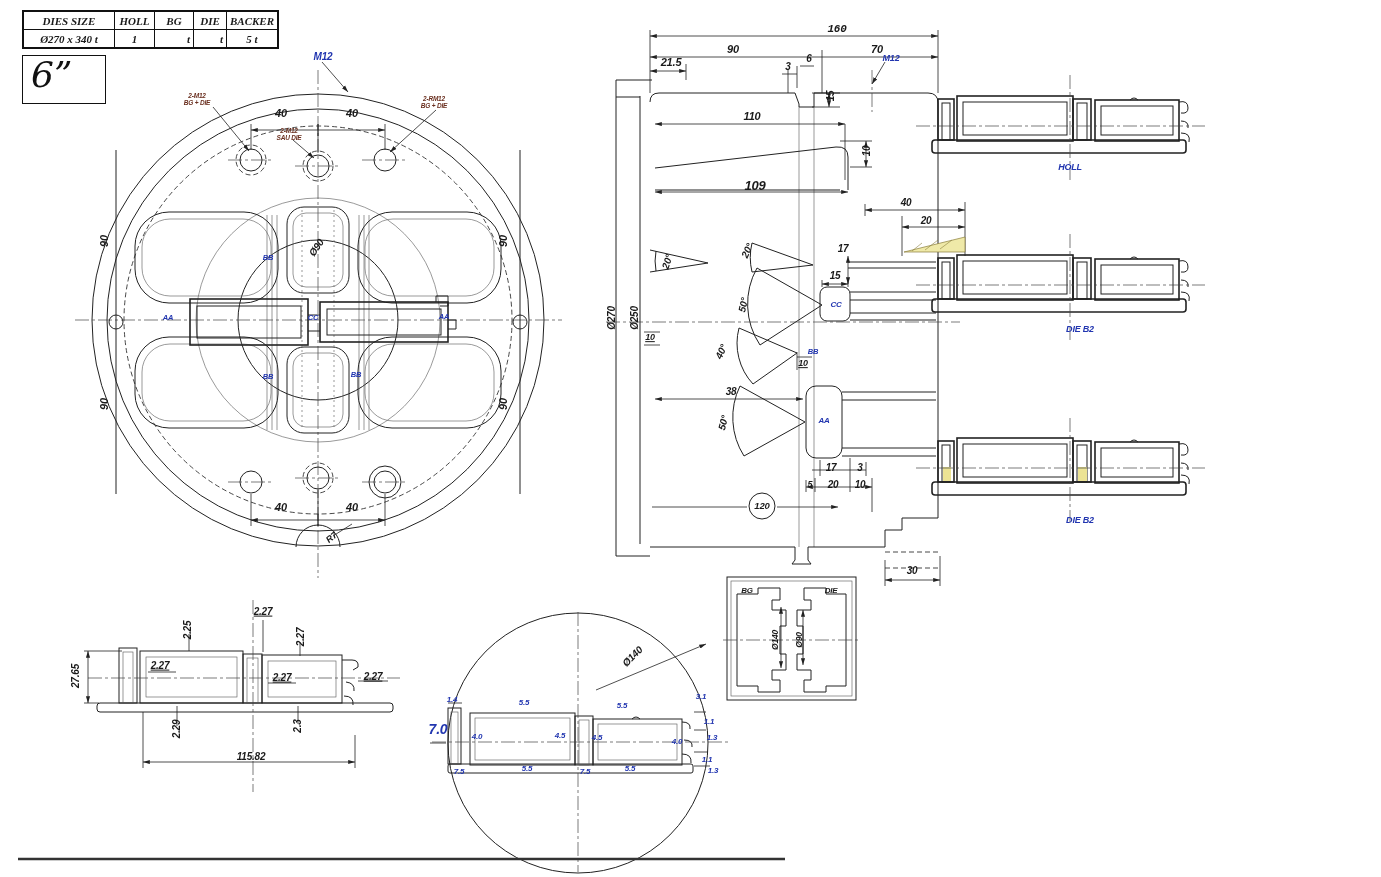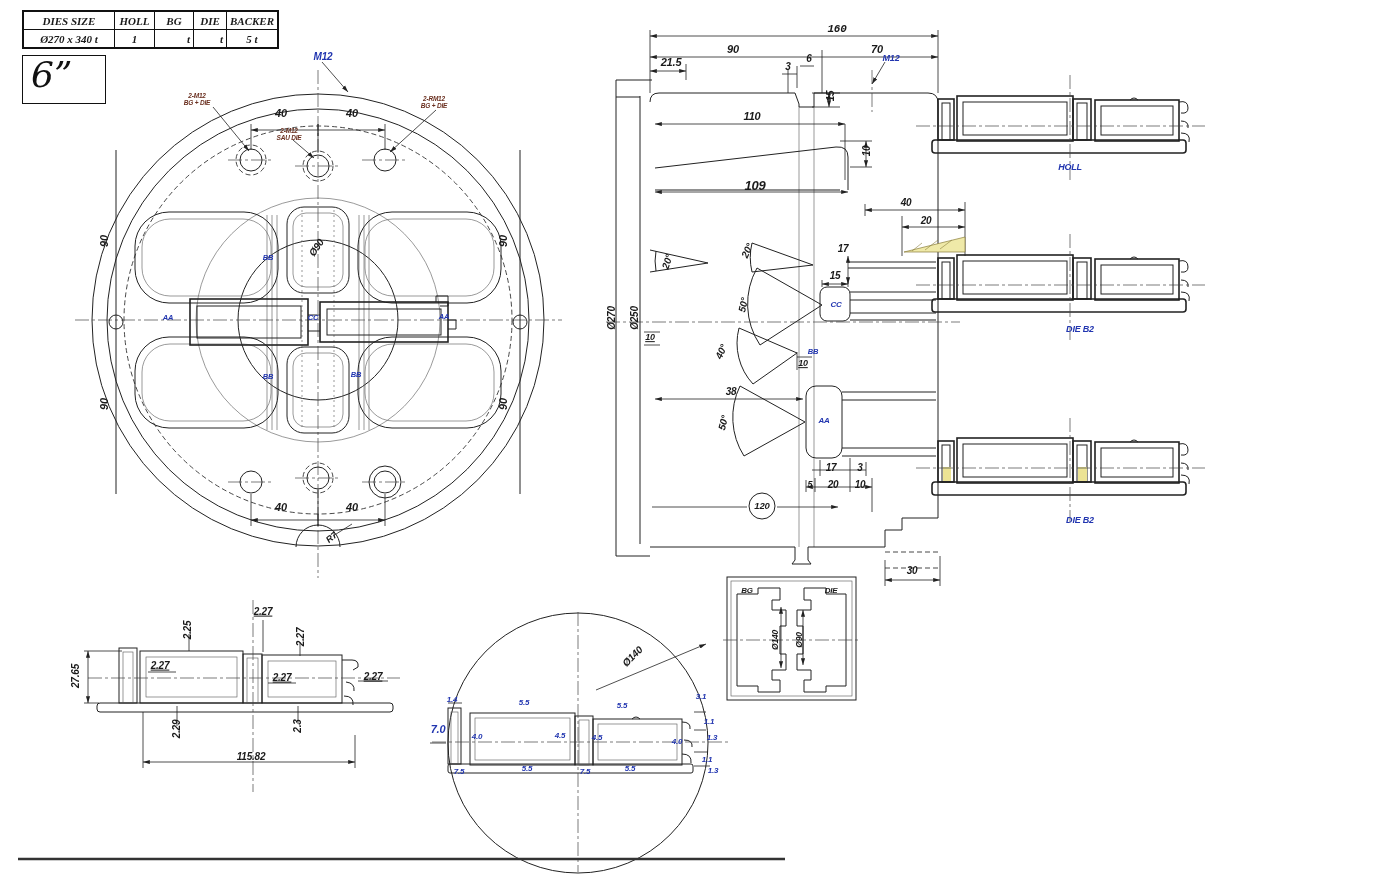--- a/index.html
+++ b/index.html
@@ -348,21 +348,21 @@
       <span style="left: 177px; top: 729px; font-size: 10px; color: rgb(26, 26, 26); transform: translate(-50%, -50%) rotate(-90deg);">2.29</span>
       <span style="left: 298px; top: 726px; font-size: 10px; color: rgb(26, 26, 26); transform: translate(-50%, -50%) rotate(-90deg);">2.3</span>
       <span style="left: 251px; top: 757px; font-size: 10px; color: rgb(26, 26, 26); transform: translate(-50%, -50%);">115.82</span>
       <span style="left: 633px; top: 657px; font-size: 10px; color: rgb(26, 26, 26); transform: translate(-50%, -50%) rotate(-45deg);">Ø140</span>
       <span style="left: 452px; top: 700px; font-size: 8px; color: rgb(34, 54, 176); transform: translate(-50%, -50%);">1.4</span>
       <span style="left: 524px; top: 703px; font-size: 8px; color: rgb(34, 54, 176); transform: translate(-50%, -50%);">5.5</span>
       <span style="left: 622px; top: 706px; font-size: 8px; color: rgb(34, 54, 176); transform: translate(-50%, -50%);">5.5</span>
       <span style="left: 701px; top: 697px; font-size: 8px; color: rgb(34, 54, 176); transform: translate(-50%, -50%);">3.1</span>
       <span style="left: 709px; top: 722px; font-size: 8px; color: rgb(34, 54, 176); transform: translate(-50%, -50%);">1.1</span>
       <span style="left: 712px; top: 738px; font-size: 8px; color: rgb(34, 54, 176); transform: translate(-50%, -50%);">1.3</span>
-      <span style="left: 438px; top: 730px; font-size: 11px; color: rgb(34, 54, 176); transform: translate(-50%, -50%);">7.0</span>
+      <span style="left: 438px; top: 730px; font-size: 14px; color: rgb(34, 54, 176); transform: translate(-50%, -50%);">7.0</span>
       <span style="left: 477px; top: 737px; font-size: 8px; color: rgb(34, 54, 176); transform: translate(-50%, -50%);">4.0</span>
       <span style="left: 560px; top: 736px; font-size: 8px; color: rgb(34, 54, 176); transform: translate(-50%, -50%);">4.5</span>
       <span style="left: 597px; top: 738px; font-size: 8px; color: rgb(34, 54, 176); transform: translate(-50%, -50%);">4.5</span>
       <span style="left: 677px; top: 742px; font-size: 8px; color: rgb(34, 54, 176); transform: translate(-50%, -50%);">4.0</span>
       <span style="left: 707px; top: 760px; font-size: 8px; color: rgb(34, 54, 176); transform: translate(-50%, -50%);">1.1</span>
       <span style="left: 713px; top: 771px; font-size: 8px; color: rgb(34, 54, 176); transform: translate(-50%, -50%);">1.3</span>
       <span style="left: 459px; top: 772px; font-size: 8px; color: rgb(34, 54, 176); transform: translate(-50%, -50%);">7.5</span>
       <span style="left: 527px; top: 769px; font-size: 8px; color: rgb(34, 54, 176); transform: translate(-50%, -50%);">5.5</span>
       <span style="left: 585px; top: 772px; font-size: 8px; color: rgb(34, 54, 176); transform: translate(-50%, -50%);">7.5</span>
       <span style="left: 630px; top: 769px; font-size: 8px; color: rgb(34, 54, 176); transform: translate(-50%, -50%);">5.5</span>

